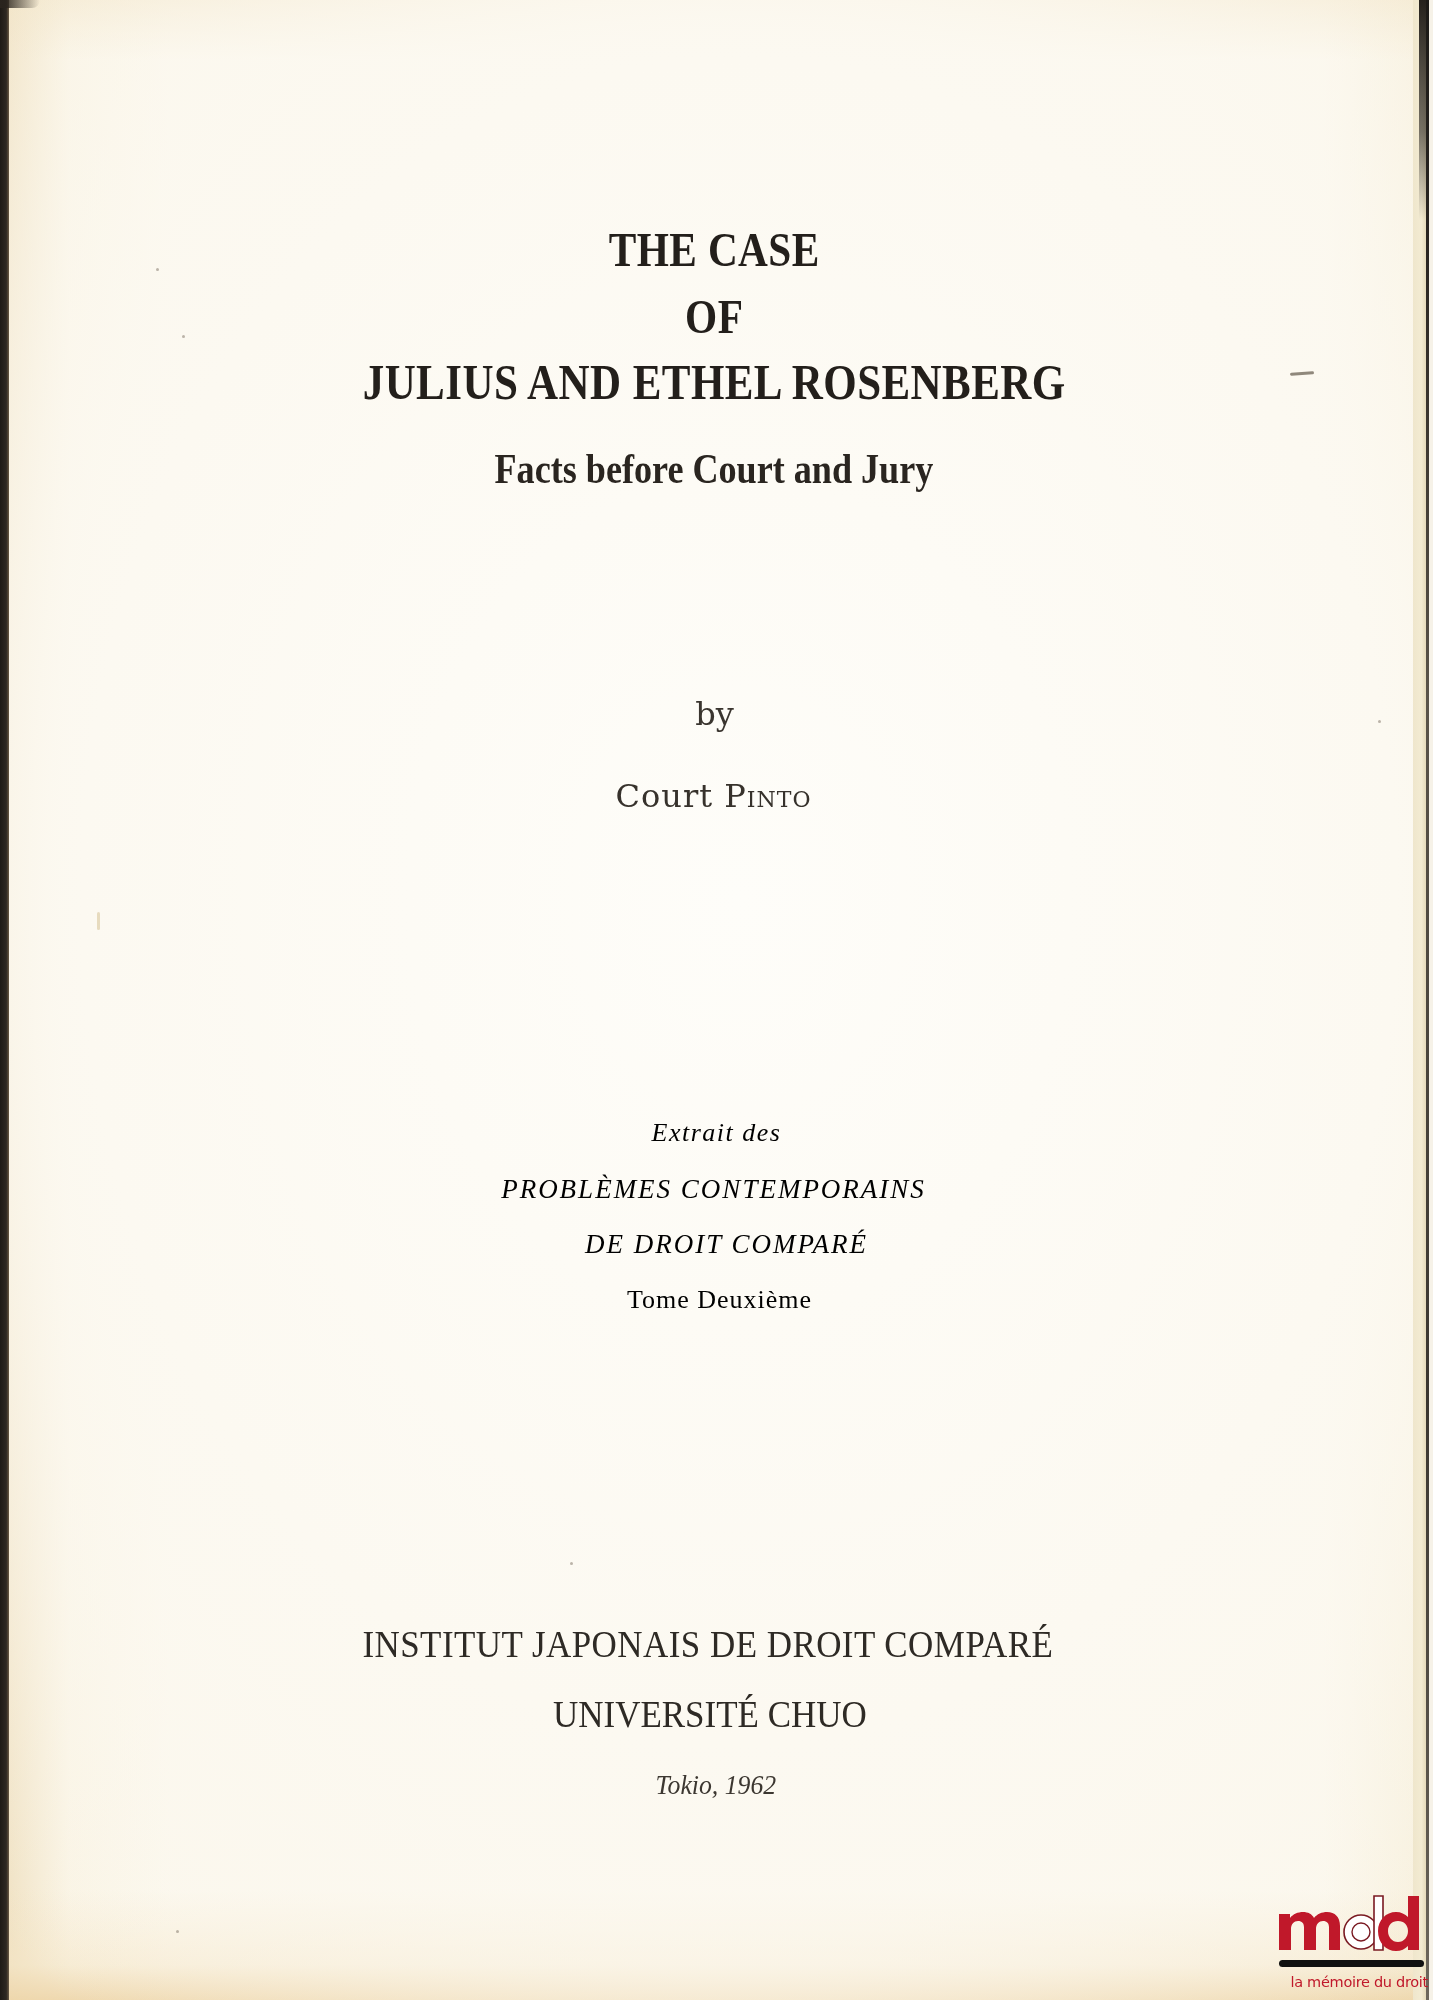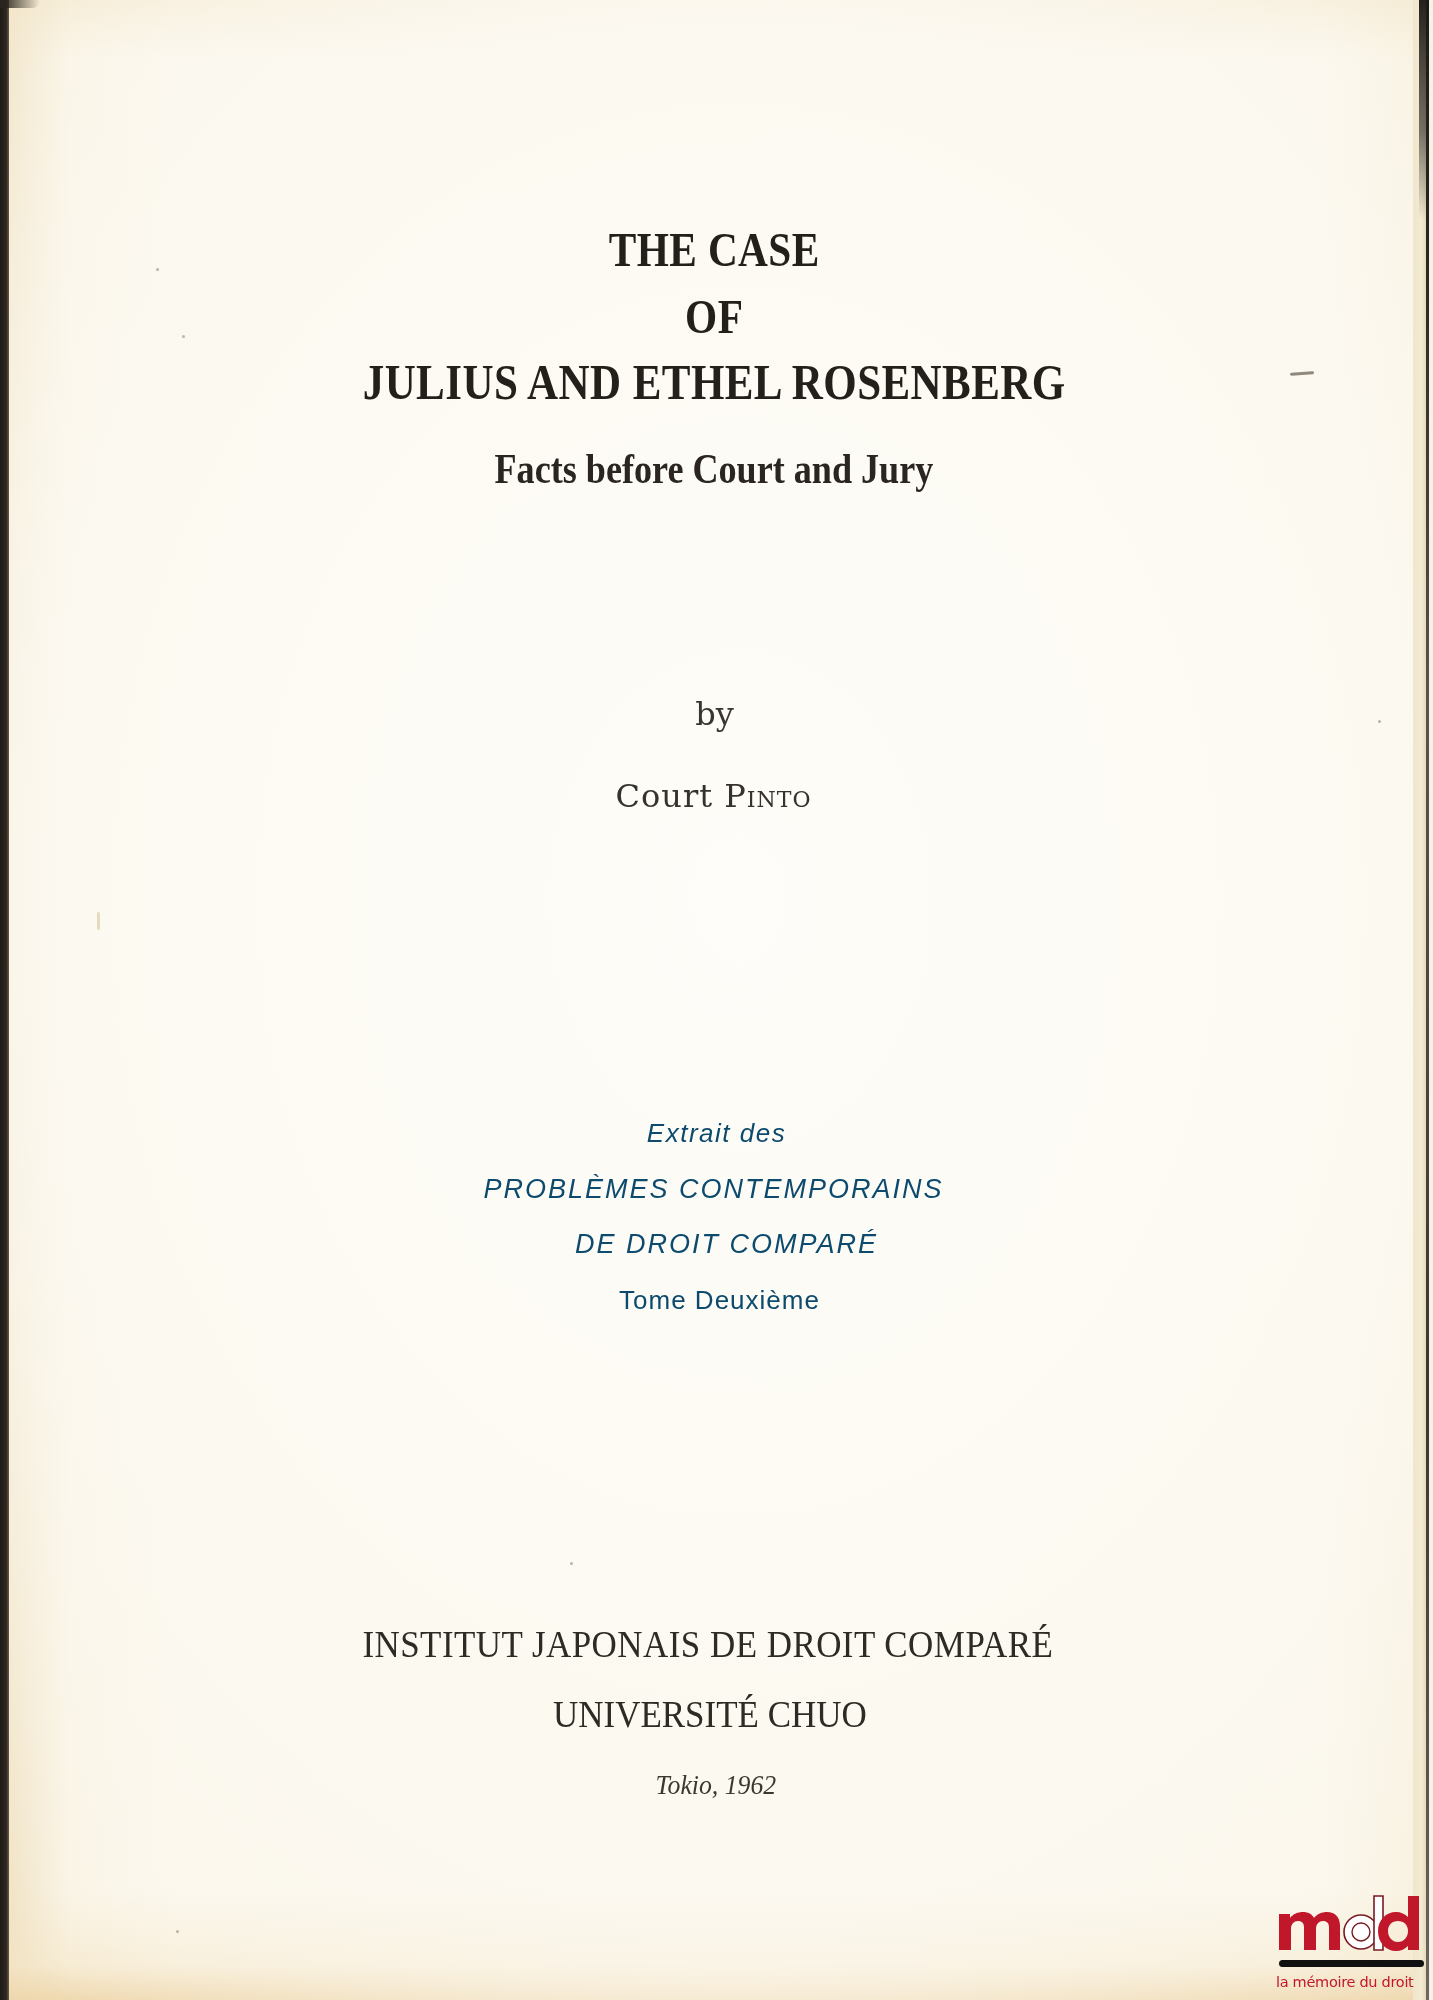--- a/index.html
+++ b/index.html
@@ -67,21 +67,21 @@
     .by {
       top: 694px; font-size: 32px; line-height: 40px;
       font-family: "DejaVu Serif", serif; color: #3a352f; left: -2px;
     }
     .author {
       top: 776px; font-size: 32px; line-height: 40px;
       font-family: "DejaVu Serif", serif; color: #37322c; letter-spacing: 1px; left: -3px;
     }
     .author .sc { font-variant: small-caps; text-align: center; }
     .series {
-      font-family: Liberation Sans, sans-serif; font-style: italic; color: #0c4a6e;
+      font-family: Liberation Serif, serif; font-style: italic; color: #000000;
       letter-spacing: 1.5px;
     }
     .s1 { top: 1116px; font-size: 26px; line-height: 34px; left: 0px; }
     .s2 { top: 1172px; font-size: 27px; line-height: 34px; letter-spacing: 2px; left: -3px; }
     .s3 { top: 1227px; font-size: 27px; line-height: 34px; letter-spacing: 2px; left: 10px; }
     .s4 {
       top: 1283px; font-size: 26px; line-height: 34px; font-style: normal; letter-spacing: 1px; left: 3px;
     }
     .pub {
       font-family: "Liberation Serif", "DejaVu Serif", serif; color: #2e2a25;
@@ -101,21 +101,21 @@
 
     .logo {
       position: absolute; left: 1276px; top: 1890px; width: 152px; height: 110px;
     }
     .logo-word { position: absolute; left: 0; top: 0; width: 152px; height: 62px; }
     .logo-bar {
       position: absolute; left: 3px; top: 70px; width: 145px; height: 7px;
       background: #111; border-radius: 4px;
     }
     .logo-tag {
-      position: absolute; left: 0; top: 83px; width: 152px; text-align: left;
+      position: absolute; left: 0; top: 83px; width: 152px; text-align: right;
       font-family: "DejaVu Sans", sans-serif; font-size: 14.5px; line-height: 18px;
       color: #c0182a; white-space: nowrap; letter-spacing: -0.3px;
     }
   </style>
 </head>
 <body>
 
 <div class="scan"></div>
 <div class="page"></div>
 <div class="left-edge"></div>

